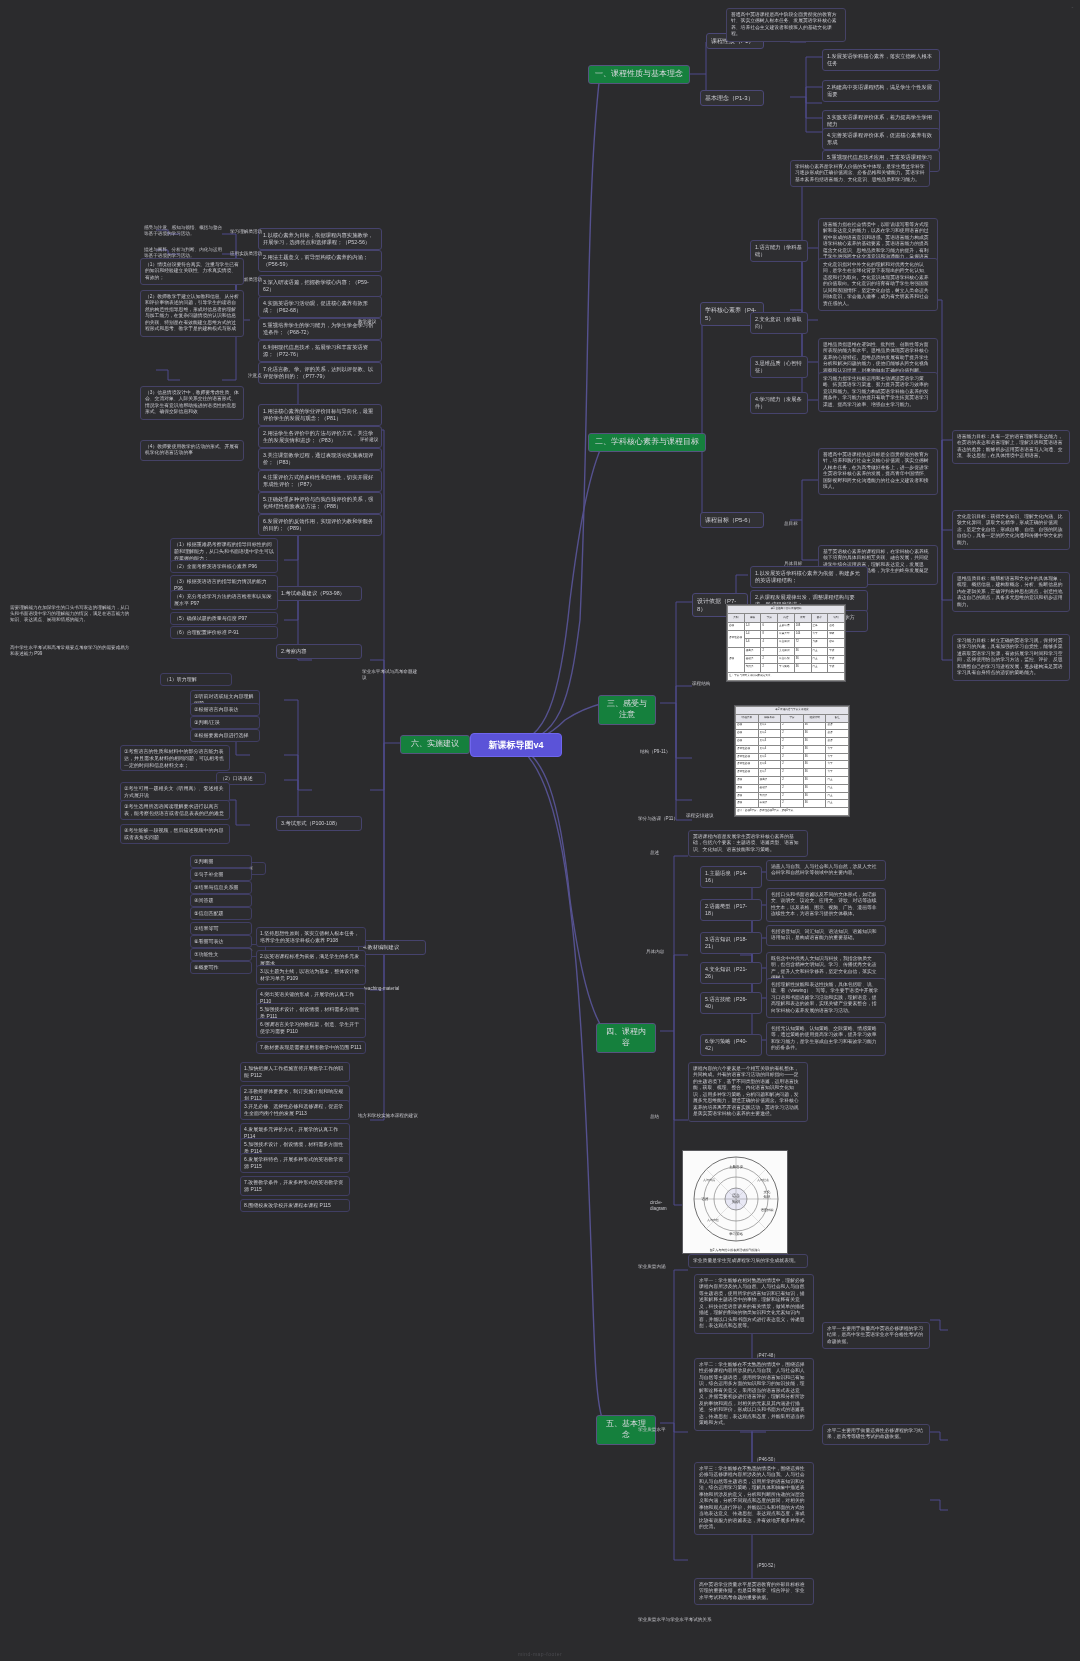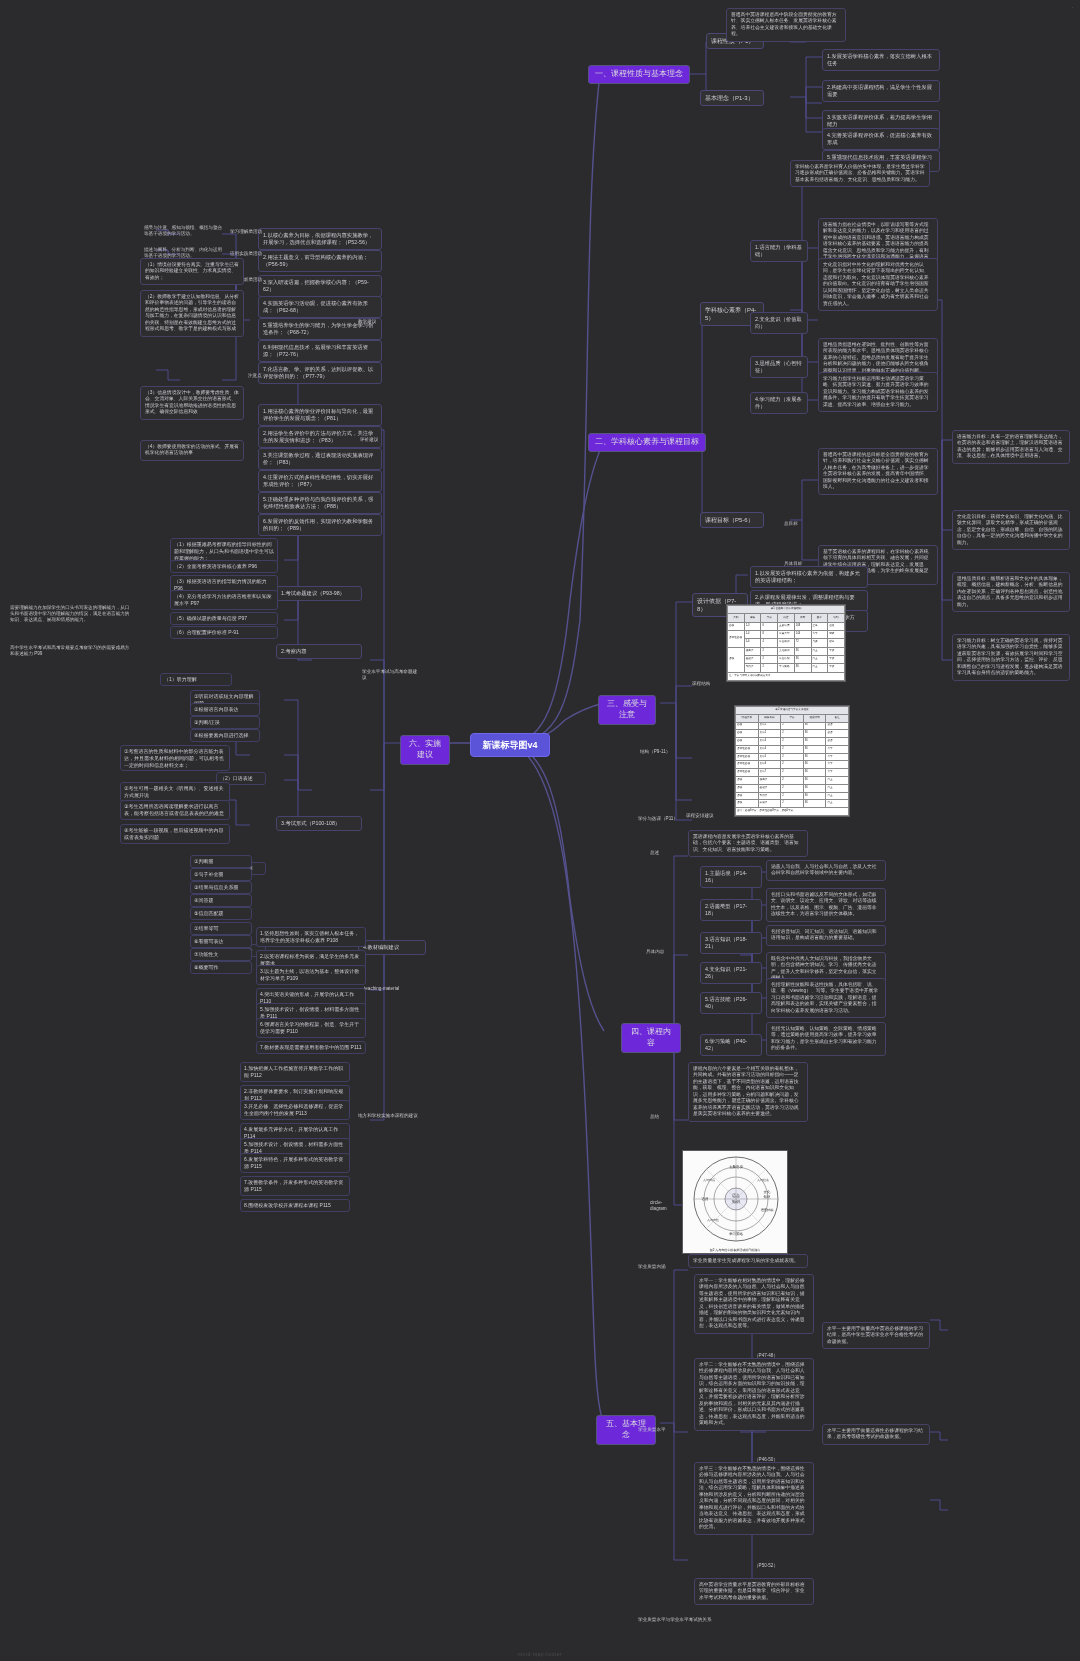--- a/index.html
+++ b/index.html
@@ -11,21 +11,21 @@
   }
   #canvas{position:absolute;inset:0;}
   svg.links{position:absolute;left:0;top:0;width:1080px;height:1661px;pointer-events:none;}
   svg.links path{fill:none;stroke:#4e4b8c;stroke-width:1;}
   svg.links path.thick{stroke:#55518f;stroke-width:1.4;}
 
   .node{position:absolute;background:#343437;border:1px solid #4a4a4e;border-radius:3px;
         color:#cfcfd5;line-height:1.35;padding:2px 4px;}
   .n-root{background:#5b53d8;border:1px solid #6f66ee;color:#fff;font-size:9px;
           font-weight:bold;text-align:center;border-radius:4px;padding:5px 8px;}
-  .n-main{background:#6d28d9;border:1px solid #57547f;font-size:8px;text-align:center;
+  .n-main{background:#15803d;border:1px solid #57547f;font-size:8px;text-align:center;
           padding:3px 6px;border-radius:3px;color:#dadae0;}
   .n-l2{background:#313134;border:1px solid #4b4877;font-size:6px;padding:3px 4px;}
   .n-l3{background:#2e2e31;border:1px solid #46436d;font-size:5.3px;padding:3px 4px;}
   .n-l4{background:#2c2c2f;border:1px solid #403e63;font-size:5px;padding:2px 3px;}
   .n-plain{background:transparent;border:none;font-size:6px;padding:1px 2px;color:#c9c9cf;}
   .n-tiny{font-size:4.6px;}
   .n-txt{background:#2d2d30;border:1px solid #454266;font-size:4.8px;padding:3px 4px;}
 
   .img-box{position:absolute;background:#f3f3f3;border:1px solid #5a5a5e;overflow:hidden;}
   .tbl{width:100%;height:100%;border-collapse:collapse;font-size:2.6px;color:#1a1a1a;
@@ -131,21 +131,21 @@
     <path d="M250,700 L236,700 L236,695 L222,695"></path>
     <path d="M250,755 L236,755 L236,735 L222,735"></path>
     <path d="M250,780 L236,780 L236,780 L222,780"></path>
     <path d="M250,825 L236,825 L236,800 L222,800"></path>
     <path d="M180,234 L168,234 L168,230 L156,230"></path>
     <path d="M180,254 L168,254 L168,250 L156,250"></path>
     <path d="M180,283 L168,283 L168,278 L156,278"></path>
     <path d="M180,380 L168,380 L168,370 L156,370"></path>
   </svg>
 
-  <div class="node n-root" style="left:470px;top:733px;width:80px;">新课标导图v4</div>
+  <div class="node n-root" style="left:470px;top:733px;width:92px;">新课标导图v4</div>
 
   <div class="node n-main" style="left:588px;top:65px;width:102px;">一、课程性质与基本理念</div>
   <div class="node n-l2" style="left:706px;top:33px;width:58px;">课程性质（P1）</div>
   <div class="node n-txt" style="left:726px;top:8px;width:120px;">普通高中英语课程是高中阶段全面贯彻党的教育方针、落实立德树人根本任务、发展英语学科核心素养、培养社会主义建设者和接班人的基础文化课程。</div>
   <div class="node n-l2" style="left:700px;top:90px;width:64px;">基本理念（P1-3）</div>
   <div class="node n-l3" style="left:822px;top:49px;width:118px;">1.发展英语学科核心素养，落实立德树人根本任务</div>
   <div class="node n-l3" style="left:822px;top:80px;width:118px;">2.构建高中英语课程结构，满足学生个性发展需要</div>
   <div class="node n-l3" style="left:822px;top:110px;width:118px;">3.实践英语课程评价体系，着力提高学生学用能力</div>
   <div class="node n-l3" style="left:822px;top:128px;width:118px;">4.完善英语课程评价体系，促进核心素养有效形成</div>
   <div class="node n-l3" style="left:822px;top:150px;width:118px;">5.重视现代信息技术应用，丰富英语课程学习资源</div>
@@ -348,21 +348,21 @@
             <td>自主</td>
           </tr>
       <tr>
             <td colspan="5">合计：必修6学分，选择性必修8学分，选修6学分。</td>
           </tr>
     </tbody>
       </table>
   </div>
   <div class="node n-plain n-tiny" style="left:636px;top:815px;width:46px;">学分与选课（P11）</div>
 
-  <div class="node n-main" style="left:596px;top:1023px;width:60px;margin-left:25px;">四、课程内容</div>
+  <div class="node n-main" style="left:596px;top:1023px;width:60px;">四、课程内容</div>
   <div class="node n-plain n-tiny" style="left:648px;top:849px;width:22px;">总述</div>
   <div class="node n-txt" style="left:688px;top:830px;width:120px;">英语课程内容是发展学生英语学科核心素养的基础，包括六个要素：主题语境、语篇类型、语言知识、文化知识、语言技能和学习策略。</div>
   <div class="node n-plain n-tiny" style="left:644px;top:948px;width:28px;">具体内容</div>
 
   <div class="node n-l3" style="left:700px;top:866px;width:62px;">1.主题语境（P14-16）</div>
   <div class="node n-txt" style="left:766px;top:860px;width:120px;">涵盖人与自我、人与社会和人与自然，涉及人文社会科学和自然科学等领域中的主要内容。</div>
   <div class="node n-l3" style="left:700px;top:899px;width:62px;">2.语篇类型（P17-18）</div>
   <div class="node n-txt" style="left:766px;top:888px;width:120px;">包括口头和书面语篇以及不同的文体形式，如记叙文、说明文、议论文、应用文、诗歌、对话等连续性文本，以及表格、图示、视频、广告、漫画等非连续性文本，为语言学习提供文体载体。</div>
   <div class="node n-l3" style="left:700px;top:932px;width:62px;">3.语言知识（P18-21）</div>
   <div class="node n-txt" style="left:766px;top:925px;width:120px;"> 包括语音知识、词汇知识、语法知识、语篇知识和语用知识，是构成语言能力的重要基础。</div>
@@ -412,21 +412,21 @@
   <div class="node n-txt" style="left:694px;top:1358px;width:120px;">水平二：学生能够在不太熟悉的情境中，围绕选择性必修课程内容所涉及的人与自我、人与社会和人与自然等主题语境，使用所学的语言知识和已有知识，综合运用多方面的知识和学习的知识技能，理解和诠释有关意义，采用适当的语言形式表达意义，并据需要初步进行语言评价，理解和分析所涉及的事物和观点，对相关的元素及其内涵进行描述、分析和评价，形成以口头和书面方式的语篇表达，传递思想，表达观点和态度，并能采用适当的策略和方式。</div>
   <div class="node n-plain n-tiny" style="left:752px;top:1456px;width:30px;">（P46-50）</div>
   <div class="node n-txt" style="left:694px;top:1462px;width:120px;">水平三：学生能够在不熟悉的情境中，围绕选择性必修与选修课程内容所涉及的人与自我、人与社会和人与自然等主题语境，运用所学的语言知识和方法，综合运用学习策略，理解具体和抽象中描述表事物和所涉及的意义，分析和判断所传递的深层含义和内涵，分析不同观点和态度的异同，对相关的事物和观点进行评价，并能以口头和书面的方式恰当地表达意义、传递思想、表达观点和态度，形成比较有说服力的语篇表达，并有效地开展多种形式的交流。</div>
   <div class="node n-plain n-tiny" style="left:752px;top:1562px;width:30px;">（P50-52）</div>
   <div class="node n-txt" style="left:694px;top:1578px;width:120px;">高中英语学业质量水平是英语教育的外部目标标准管理的重要依据，也是日常教学、综合评价、学业水平考试和高考命题的重要依据。</div>
 
   <div class="node n-txt" style="left:822px;top:1322px;width:108px;">水平一主要用于衡量高中英语必修课程的学习结果，是高中学生英语学业水平合格性考试的命题依据。</div>
   <div class="node n-txt" style="left:822px;top:1424px;width:108px;">水平二主要用于衡量选择性必修课程的学习结果，是高考等级性考试的命题依据。</div>
   <div class="node n-plain n-tiny" style="left:636px;top:1616px;width:80px;">学业质量水平与学业水平考试的关系</div>
 
-  <div class="node n-main" style="left:400px;top:735px;width:50px;">六、实施建议</div>
+  <div class="node n-main" style="left:400px;top:735px;width:70px;">六、实施建议</div>
 
   <div class="node n-l2" style="left:312px;top:422px;width:58px;">教学建议</div>
   <div class="node n-l3" style="left:258px;top:228px;width:124px;">1.以核心素养为目标，依据课程内容实施教学，开展学习，选择优点和选择课程；（P52-56）</div>
   <div class="node n-l3" style="left:258px;top:250px;width:124px;">2.用法主题意义，前导型构核心素养的内涵；（P56-59）</div>
   <div class="node n-l3" style="left:258px;top:275px;width:124px;">3.深入研读语篇，把握教学核心内容；（P59-62）</div>
   <div class="node n-l3" style="left:258px;top:296px;width:124px;">4.实施英语学习活动观，促进核心素养有效形成；（P62-68）</div>
   <div class="node n-l3" style="left:258px;top:318px;width:124px;">5.重视培养学生的学习能力，为学生学会学习创造条件；（P68-72）</div>
   <div class="node n-l3" style="left:258px;top:340px;width:124px;">6.利用现代信息技术，拓展学习和丰富英语资源；（P72-76）</div>
   <div class="node n-l3" style="left:258px;top:362px;width:124px;">7.化语言教、学、评的关系，达到以评促教、以评促学的目的；（P77-79）</div>
   <div class="node n-plain n-tiny" style="left:356px;top:318px;width:34px;">教学建议</div>

